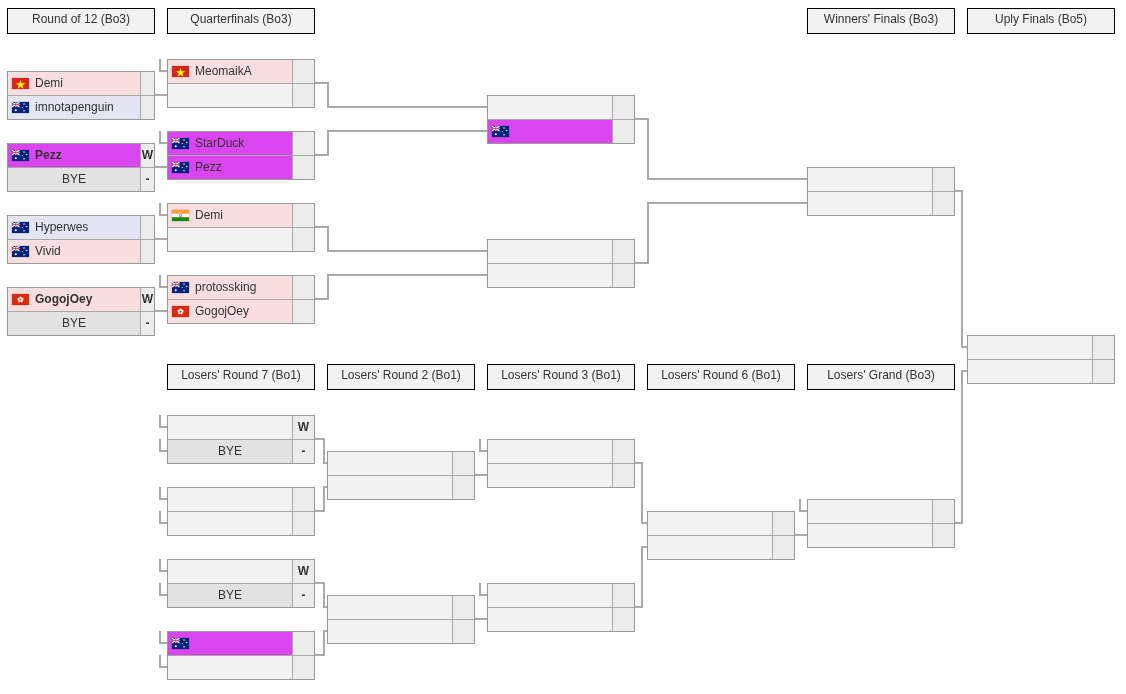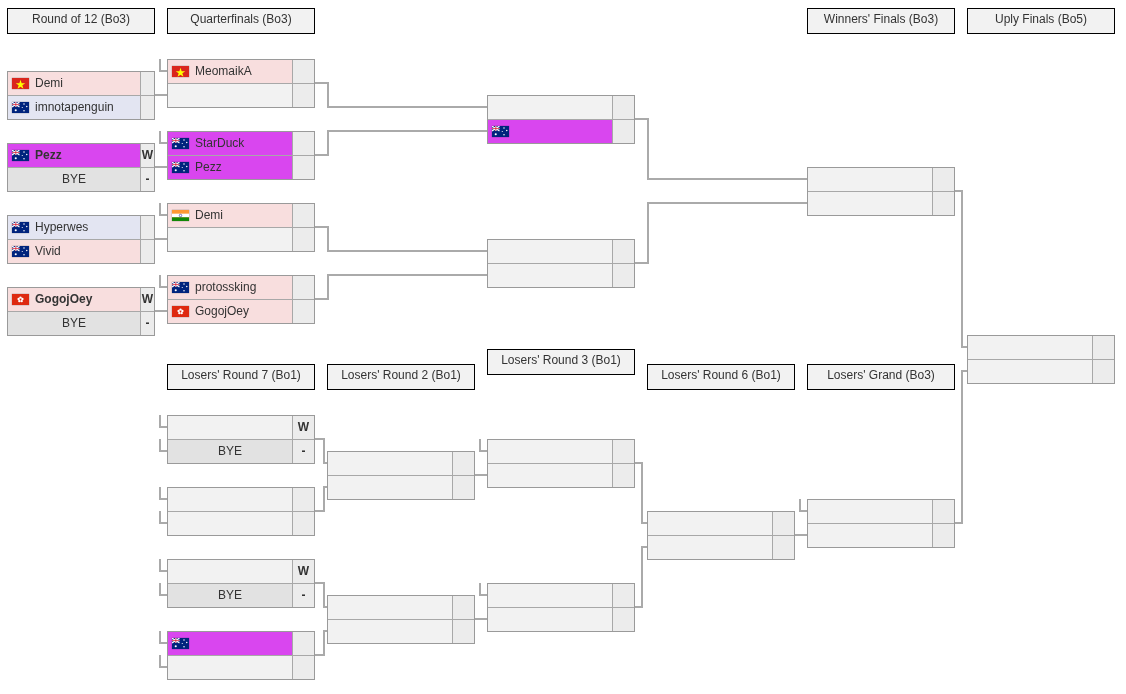--- a/index.html
+++ b/index.html
@@ -33,21 +33,21 @@
 
 <div class="bracket">
 
   <div class="hdr" style="left:7px;top:8px">Round of 12 (Bo3)</div>
   <div class="hdr" style="left:167px;top:8px">Quarterfinals (Bo3)</div>
   <div class="hdr" style="left:807px;top:8px">Winners' Finals (Bo3)</div>
   <div class="hdr" style="left:967px;top:8px">Uply Finals (Bo5)</div>
 
   <div class="hdr" style="left:167px;top:364px">Losers' Round 7 (Bo1)</div>
   <div class="hdr" style="left:327px;top:364px">Losers' Round 2 (Bo1)</div>
-  <div class="hdr" style="left:487px;top:349px">Losers' Round 3 (Bo1)</div>
+  <div class="hdr" style="left:487px;top:364px">Losers' Round 3 (Bo1)</div>
   <div class="hdr" style="left:647px;top:364px">Losers' Round 6 (Bo1)</div>
   <div class="hdr" style="left:807px;top:364px">Losers' Grand (Bo3)</div>
 
   <div class="ch" style="left:155px;top:94px;width:12px"></div>
   <div class="ch" style="left:155px;top:166px;width:12px"></div>
   <div class="ch" style="left:155px;top:238px;width:12px"></div>
   <div class="ch" style="left:155px;top:310px;width:12px"></div>
 
   <div class="ch" style="left:315px;top:82px;width:14px"></div>
   <div class="cv" style="left:327px;top:82px;height:26px"></div>

